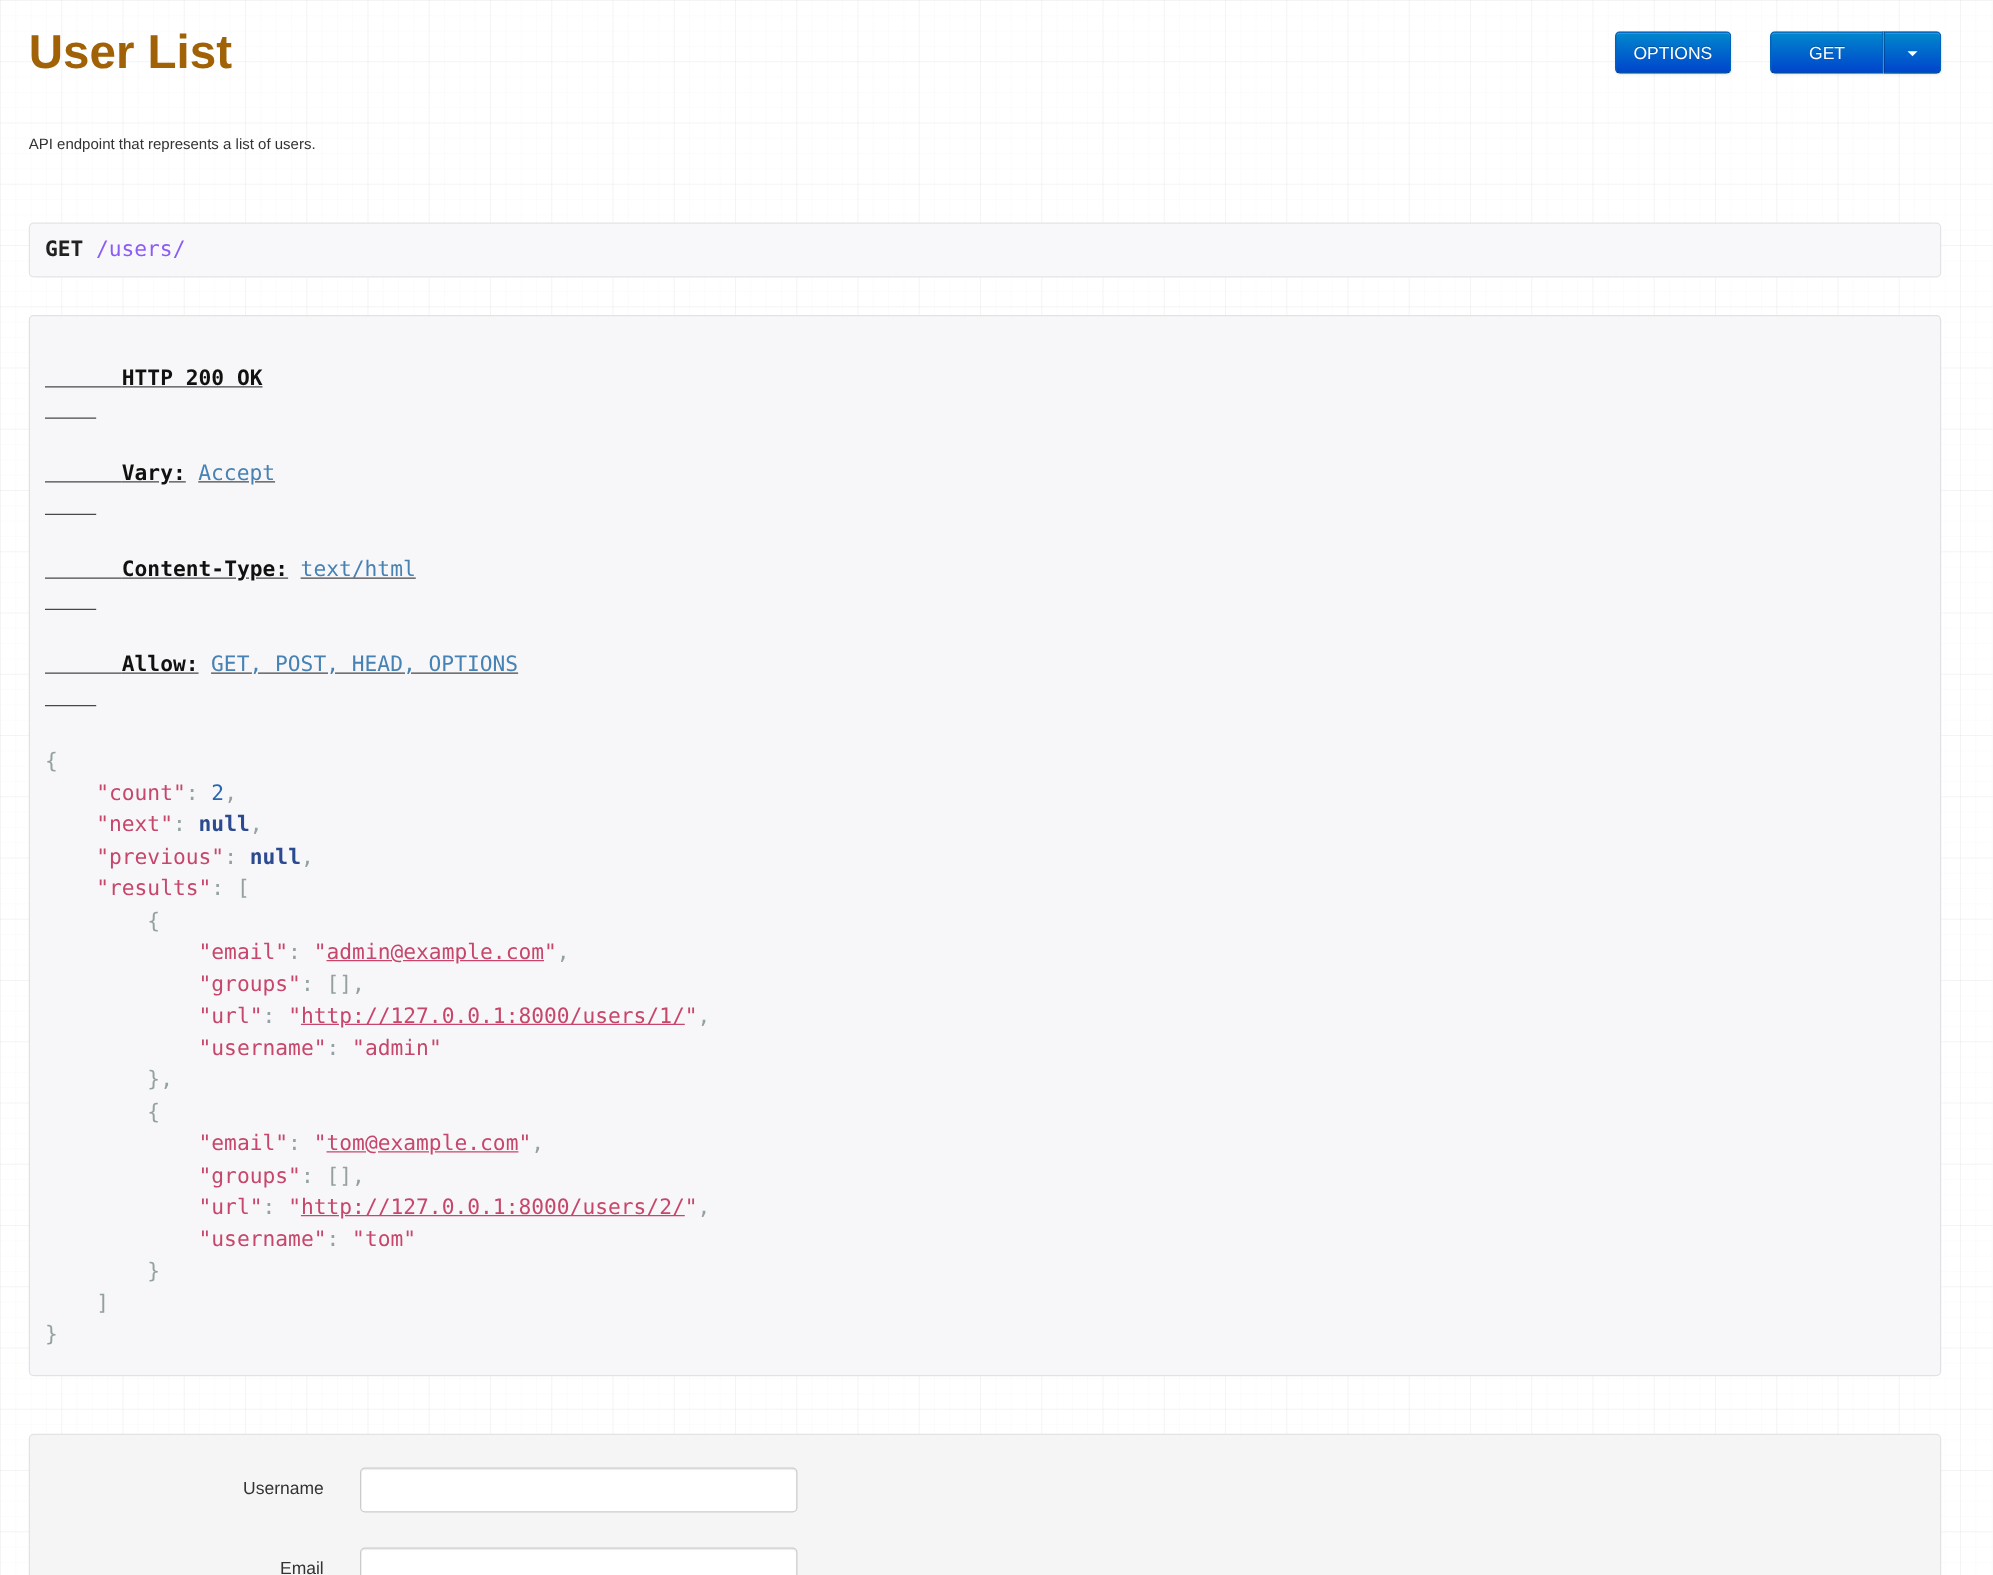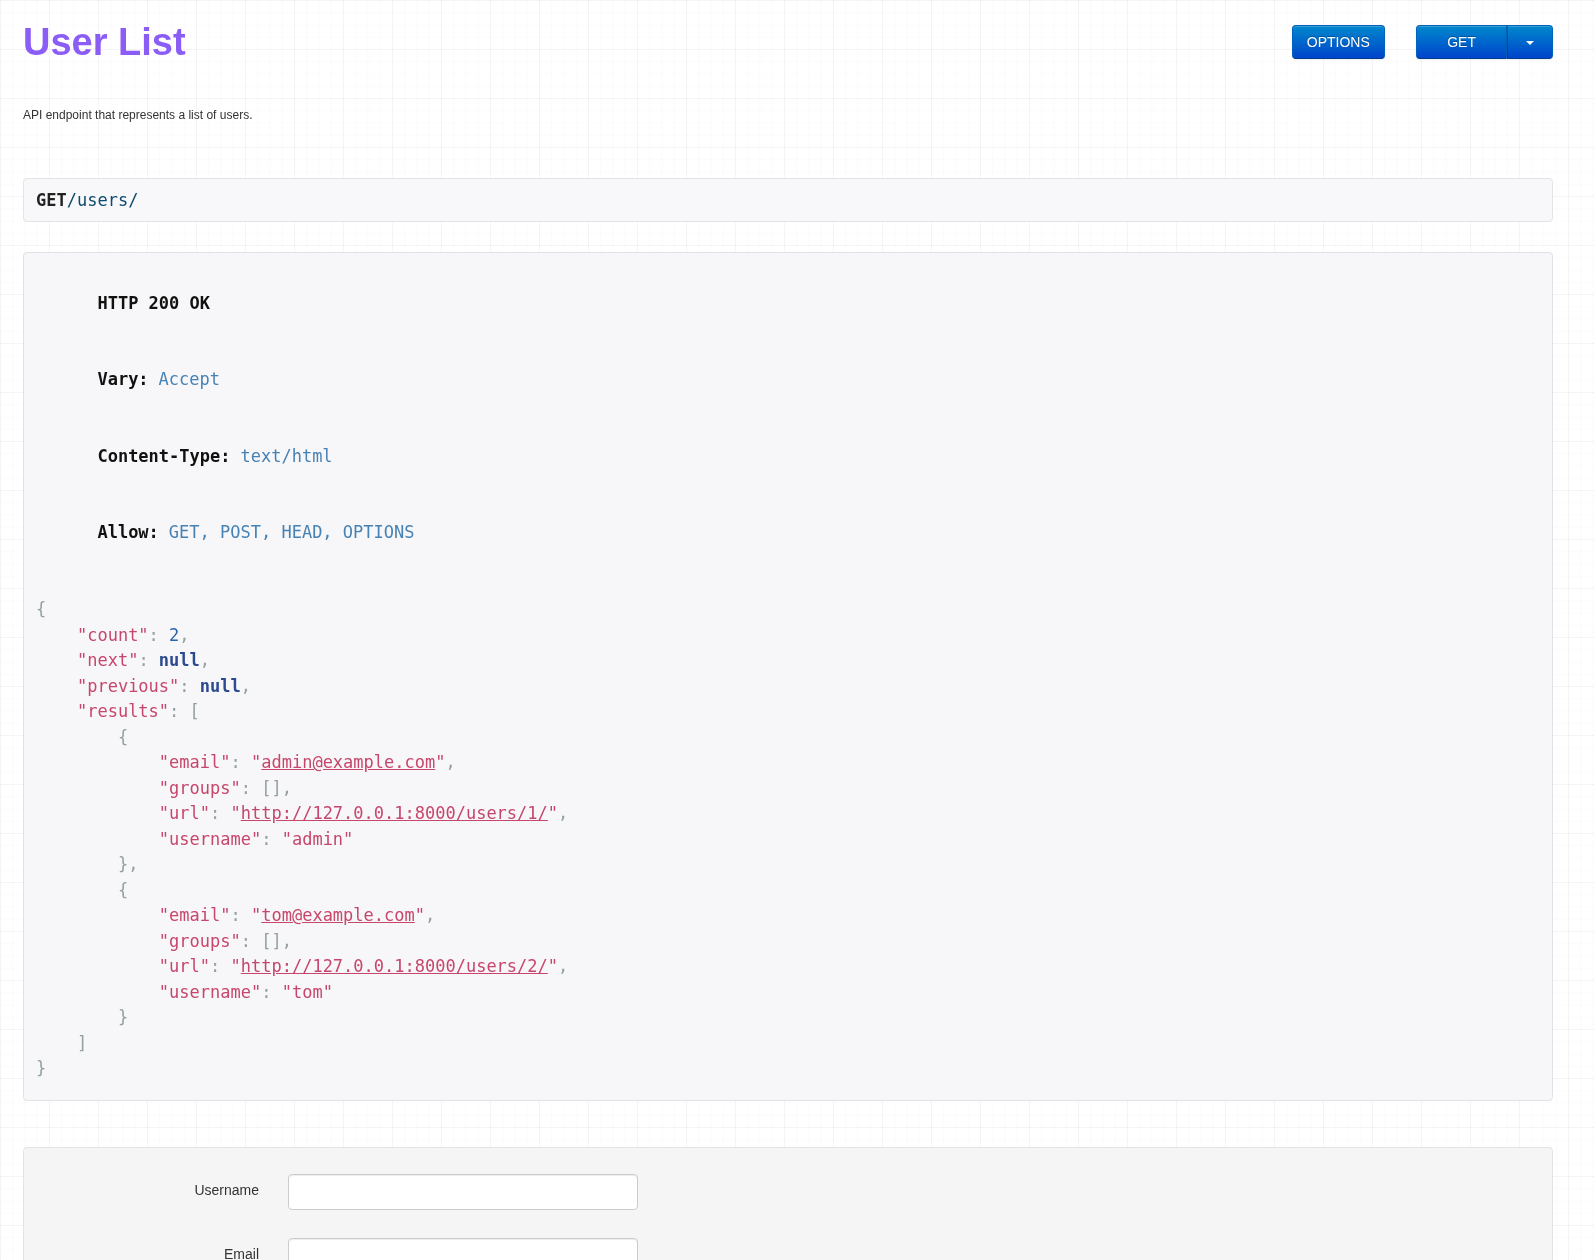--- a/index.html
+++ b/index.html
@@ -20,21 +20,21 @@
   }
   .page { padding: 14px 41px 0 23px; }
 
   
   .toolbar { float: right; margin-top: 11px; white-space: nowrap; }
   .page-title {
     margin: 6px 0 0 0;
     font-size: 38px;
     line-height: 44px;
     font-weight: bold;
-    color: #8b5cf6;
+    color: #a16207;
   }
   .description { margin: 42px 0 0 0; font-size: 12px; line-height: 18px; color: #333; }
 
   
   .btn {
     display: inline-block;
     color: #fff;
     background-color: #006dcc;
     background-image: linear-gradient(to bottom, var(--btn-grad-top, #0088cc), var(--btn-grad-bottom, #0044cc));
     border: 1px solid #0062b8;
@@ -68,33 +68,33 @@
   .request-bar {
     margin-top: 54px;
     background: #f8f8fa;
     border: 1px solid #e3e3e8;
     padding: 8px 12px;
     font-family: "DejaVu Sans Mono", monospace;
     font-size: 17px;
     line-height: 26px;
   }
   .req-method { font-weight: bold; color: #222; }
-  .req-path { color: #0c4a6e; }
+  .req-path { margin-left: 10px; color: #8b5cf6; }
 
   .response-panel {
     margin-top: 30px;
     background: #f7f7f9;
     border: 1px solid #e1e1e8;
     padding: 12px 12px 18px 12px;
     font-family: "DejaVu Sans Mono", monospace;
     font-size: 17px;
     line-height: 25.5px;
     color: #48484c;
   }
-  .code-line { white-space: pre; }
+  .code-line { white-space: pre; text-decoration: underline; }
   .hname { font-weight: bold; color: #111; }
   .hval { color: var(--header-value, #4782b4); margin-left: 10px; }
   .spacer-line { height: 26px; }
   .json-body { white-space: pre; }
   .str { color: var(--code-string, #c7466b); }
   .lnk { text-decoration: underline; }
   .kwd { color: var(--code-keyword, #2b4a8f); font-weight: bold; }
   .lit { color: var(--code-number, #2a66b0); }
   .pun { color: var(--code-punct, #93a1a1); }
 

